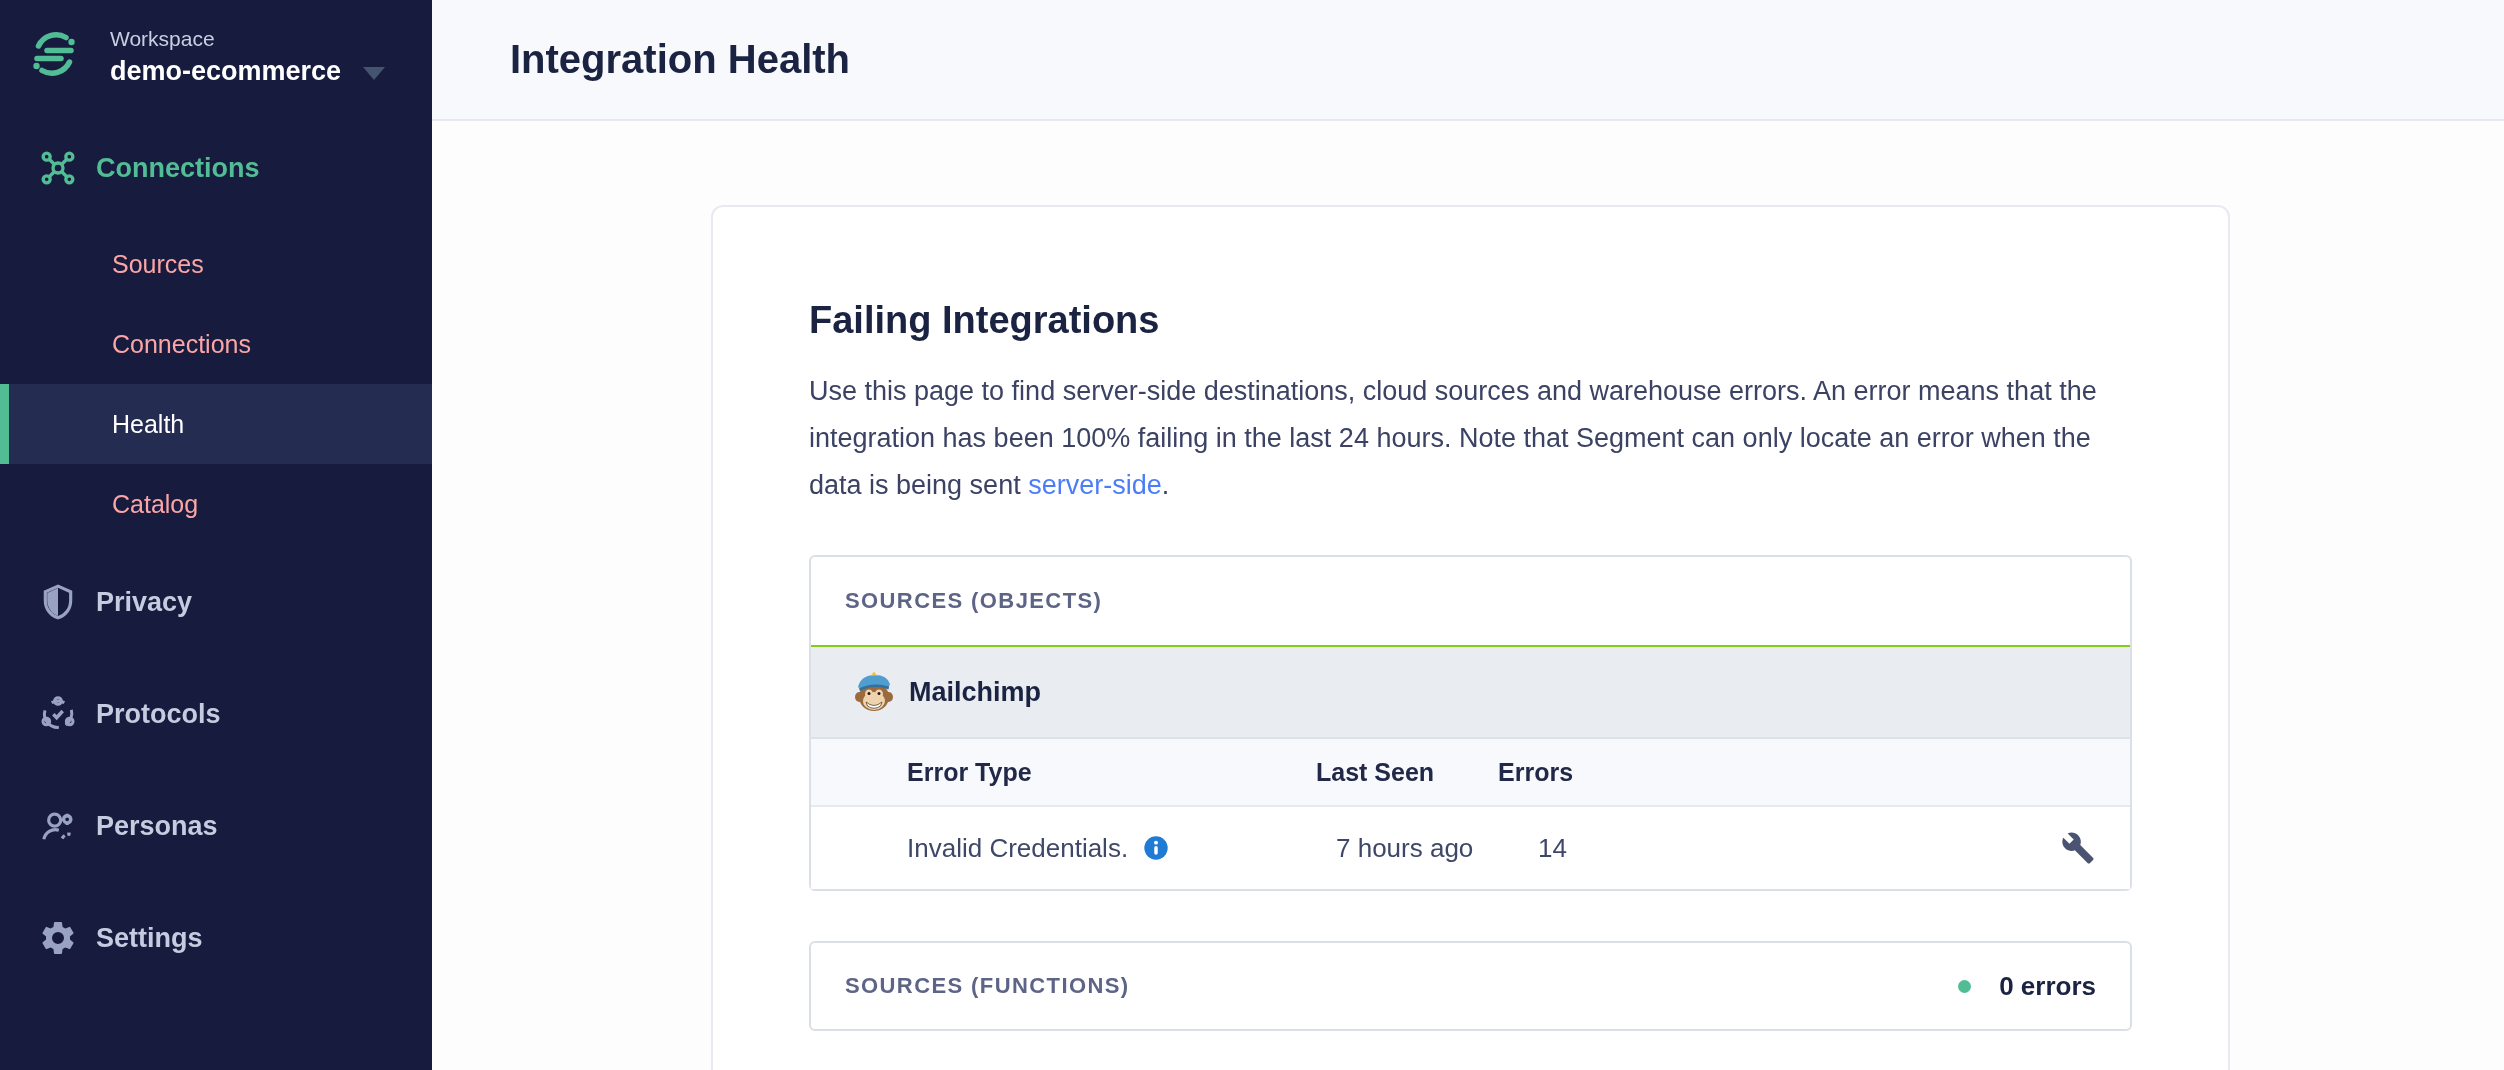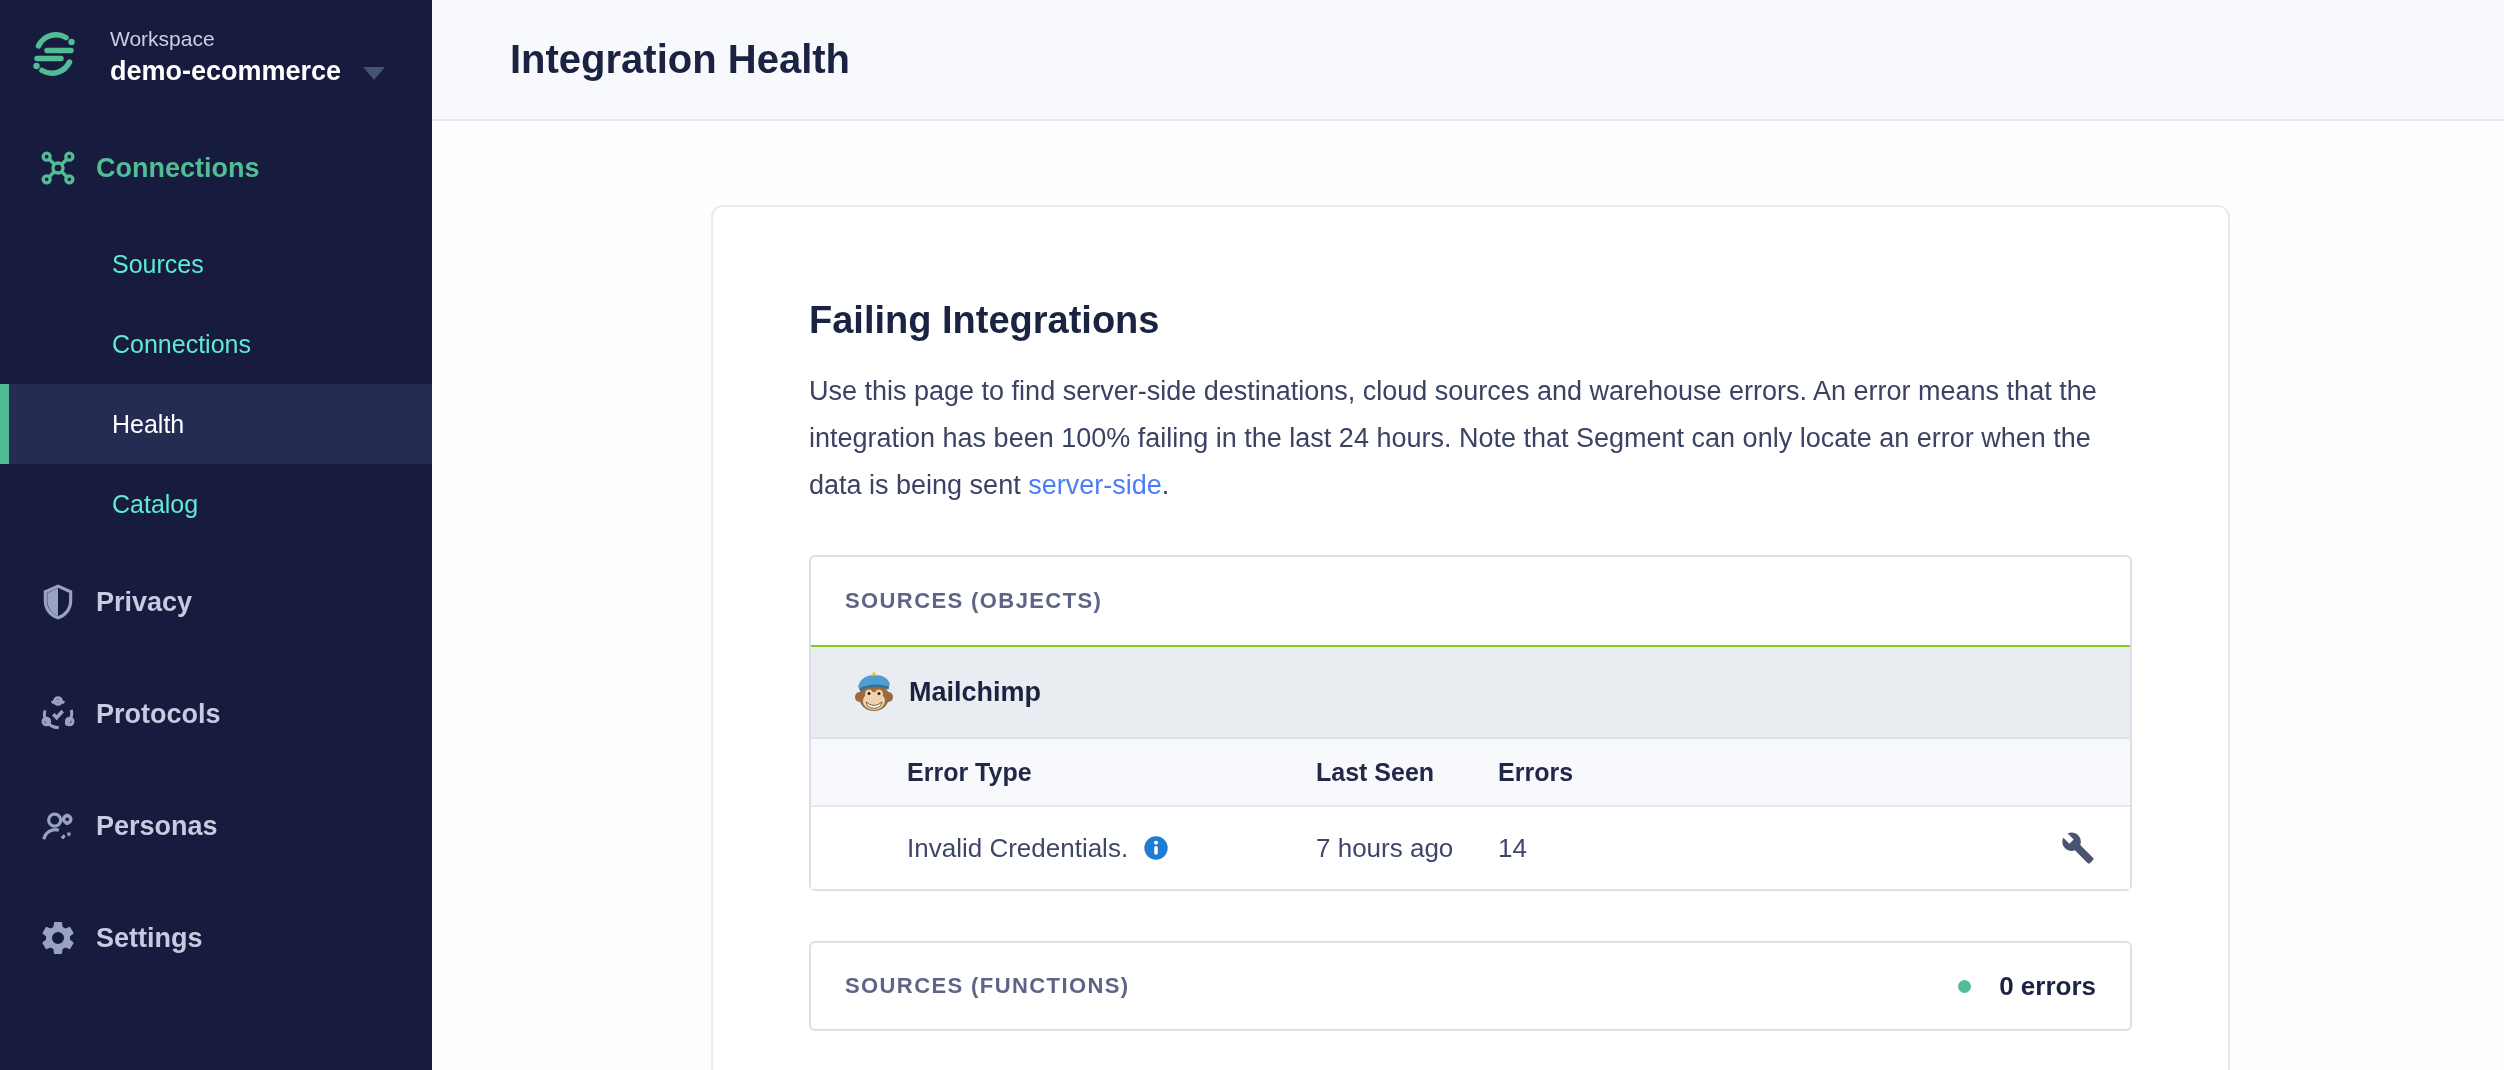--- a/index.html
+++ b/index.html
@@ -23,21 +23,21 @@
   .ws-row { display:flex; align-items:center; }
   .ws-name { font-size:27px; font-weight:700; color:#ffffff; line-height:34px; }
   .ws-caret { width:0; height:0; border-left:11px solid transparent; border-right:11px solid transparent; border-top:13px solid #44536f; margin-left:22px; margin-top:4px; }
 
   .nav { margin-top:40px; display:flex; flex-direction:column; }
   .nav-item { height:80px; display:flex; align-items:center; position:relative; cursor:pointer; }
   .nav-icon { width:44px; height:44px; margin-left:36px; display:flex; align-items:center; justify-content:center; flex:none; }
   .nav-label { margin-left:16px; font-size:27px; font-weight:700; color:#c6cce0; }
   .nav-item.section-active .nav-label { color:#52bd95; }
   .sub-item { height:80px; display:flex; align-items:center; position:relative; cursor:pointer; }
-  .sub-label { margin-left:112px; font-size:25px; color:#5eead4; }
+  .sub-label { margin-left:112px; font-size:25px; color:#fca5a5; }
   .sub-item.active { background:#252c51; }
   .sub-item.active::before {
     content:""; position:absolute; left:0; top:0; bottom:0; width:9px; background:#52bd95;
   }
   .sub-item.active .sub-label { color:#ffffff; }
   .mt16 { margin-top:16px; }
   .mt18 { margin-top:18px; }
   .mt32 { margin-top:32px; }
 
   
@@ -69,21 +69,21 @@
 
   .box {
     margin-top:46px; border:2px solid #dbdfe7; border-radius:6px; background:#fff;
   }
   .box-title-row { height:90px; display:flex; align-items:center; padding:0 34px; border-bottom:2px solid #84cc16; }
   .box-title { font-size:22px; font-weight:700; letter-spacing:1.4px; color:#5d6486; }
   .integration-row { height:92px; background:#e9edf1; display:flex; align-items:center; padding-left:40px; border-bottom:2px solid #dde1e8; }
   .integration-name { margin-left:12px; font-size:27px; font-weight:700; color:#1b2342; }
   .thead { height:68px; background:#f7f9fc; display:flex; align-items:center; padding-left:96px; border-bottom:2px solid #e6e9f0; }
   .thead .cell { font-size:25px; font-weight:700; color:#222948; }
-  .trow { height:82px; display:flex; align-items:center; padding-left:96px; padding-right:30px; background:#fff; }
+  .trow { height:82px; display:flex; align-items:center; padding-left:96px; padding-right:30px; background:#fff;gap:20px; }
   .trow .cell { font-size:26px; color:#3f4769; }
   .c1 { width:409px; } .c2 { width:182px; } .c3 { flex:0 0 auto; }
   .error-cell { display:flex; align-items:center; gap:14px; }
   .wrench-btn { margin-left:auto; width:44px; height:44px; display:flex; align-items:center; justify-content:center; cursor:pointer; }
 
   .box.functions { margin-top:50px; height:90px; display:flex; align-items:center; justify-content:space-between; padding:0 34px; }
   .status-pill { display:flex; align-items:center; gap:28px; }
   .status-dot { width:13px; height:13px; border-radius:50%; background:#52bd95; }
   .status-text { font-size:26px; font-weight:700; color:#1b2342; }
 </style>

